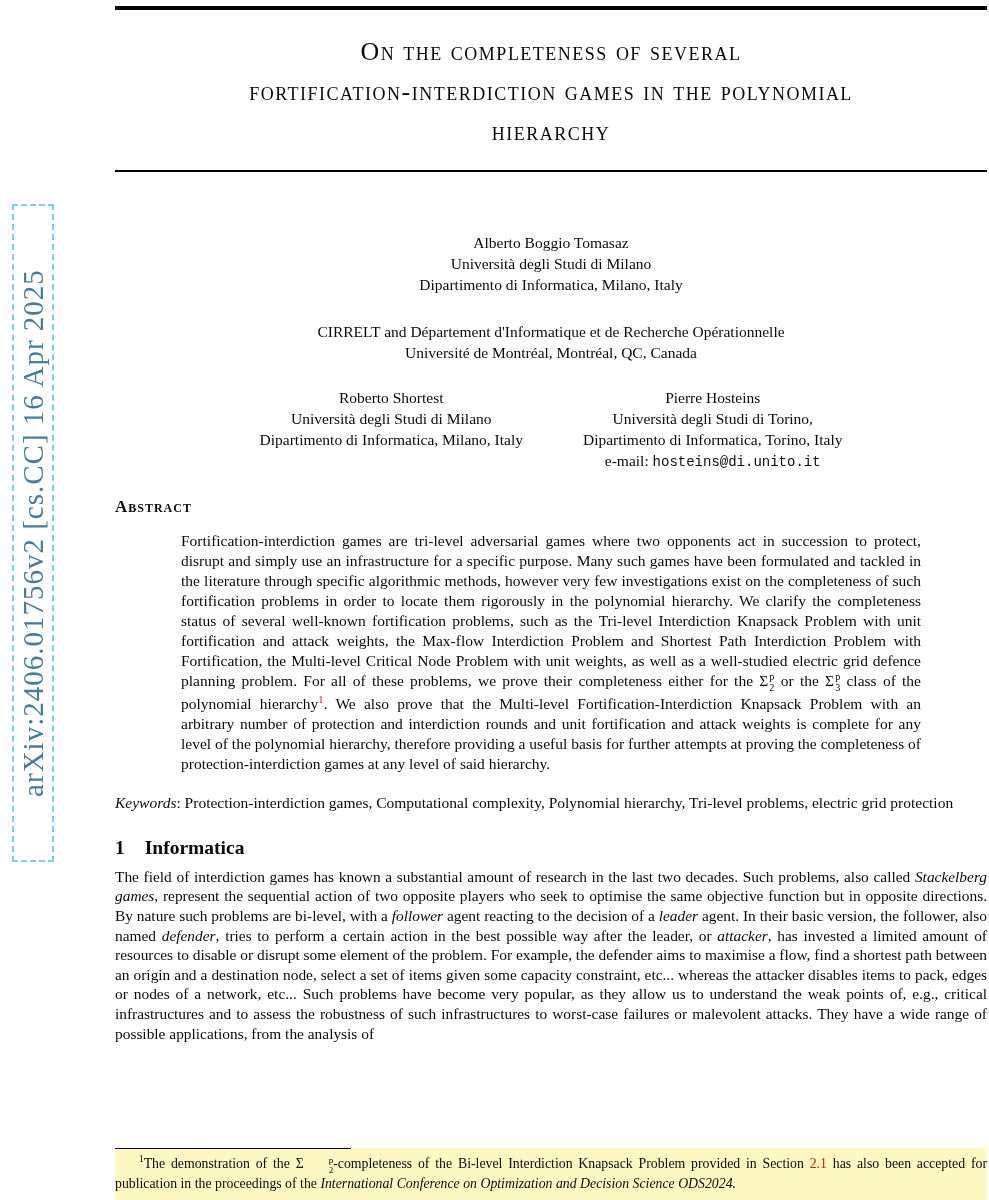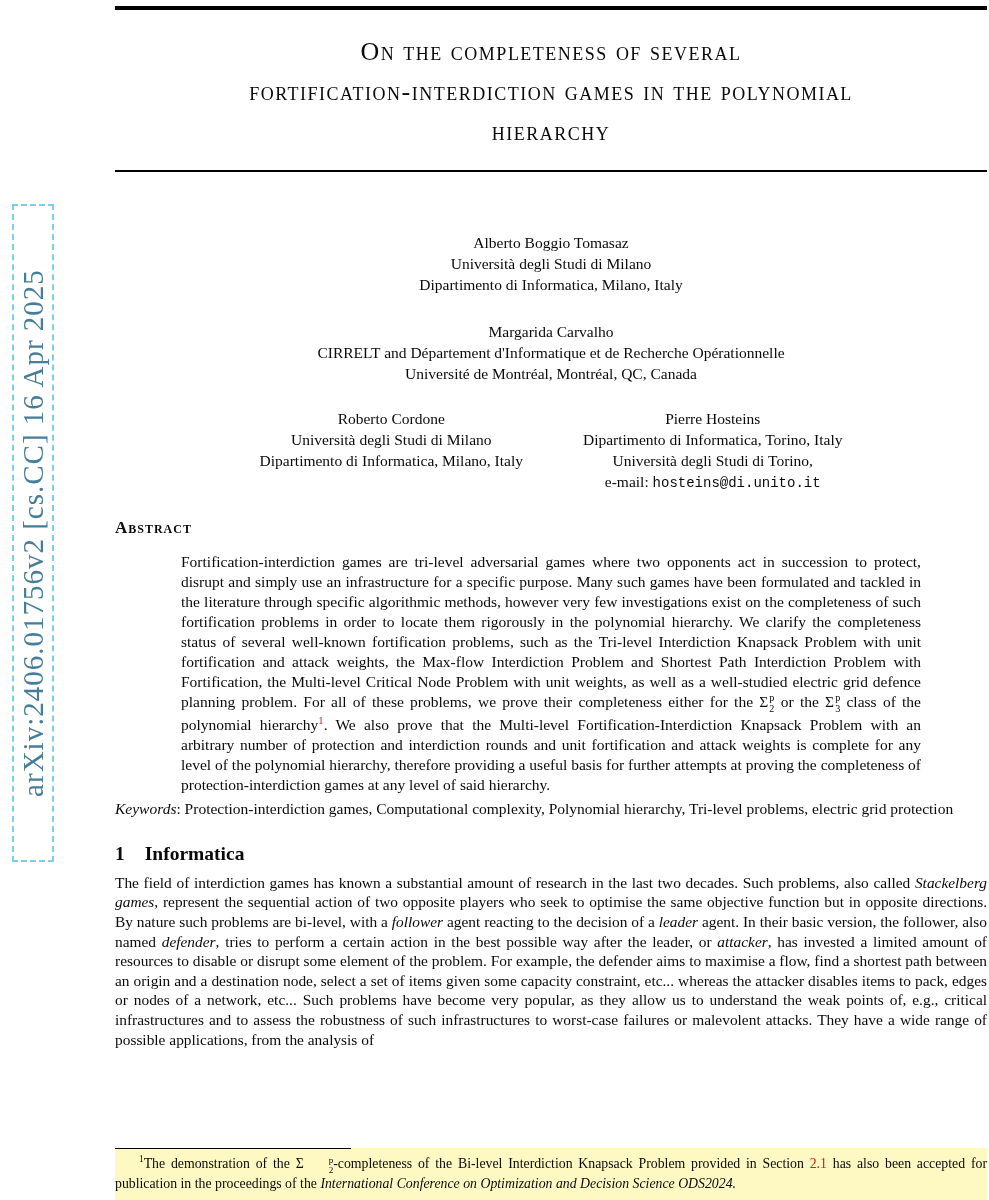--- a/index.html
+++ b/index.html
@@ -36,21 +36,21 @@
     font-weight:700;font-size:17px;
     font-variant:small-caps;letter-spacing:1px;
   }
   p{margin:0;}
   .abstract{
     margin:14px auto 0 auto;width:740px;
     text-align:justify;font-size:15.5px;line-height:20px;
     hyphens:auto;-webkit-hyphens:auto;
   }
   .keywords{
-    margin-top:4px;text-align:justify;
+    margin-top:19px;text-align:justify;
     font-size:15.5px;line-height:20px;
     hyphens:auto;-webkit-hyphens:auto;
   }
   .sec{
     margin:24px 0 0 0;font-size:19.5px;font-weight:700;
   }
   .sec-num{display:inline-block;margin-right:20px;}
   .body-par{
     margin-top:8px;text-align:justify;
     font-size:15.4px;line-height:19.6px;
@@ -114,35 +114,34 @@
 
     <div class="authors">
 
       <div class="author-block">
         <div class="author-name-b">Alberto Boggio Tomasaz</div>
         <div class="author-line">Università degli Studi di Milano</div>
         <div class="author-line">Dipartimento di Informatica, Milano, Italy</div>
       </div>
 
       <div class="author-block">
-        <div class="author-name">Margarida Carvalho</div>
         <div class="author-line">CIRRELT and Département d'Informatique et de Recherche Opérationnelle</div>
         <div class="author-line">Université de Montréal, Montréal, QC, Canada</div>
       </div>
 
       <div class="author-row">
         <div class="author-block">
-          <div class="author-name">Roberto Cordone</div>
+          <div class="author-name">Roberto Shortest</div>
           <div class="author-line">Università degli Studi di Milano</div>
           <div class="author-line">Dipartimento di Informatica, Milano, Italy</div>
         </div>
         <div class="author-block">
           <div class="author-name">Pierre Hosteins</div>
+          <div class="author-line">Università degli Studi di Torino,</div>
           <div class="author-line">Dipartimento di Informatica, Torino, Italy</div>
-          <div class="author-line">Università degli Studi di Torino,</div>
           <div class="author-line">
             <span>e-mail: </span><span class="tt">hosteins@di.unito.it</span>
           </div>
         </div>
       </div>
 
     </div>
 
     <div class="abs-heading">Abstract</div>
 

